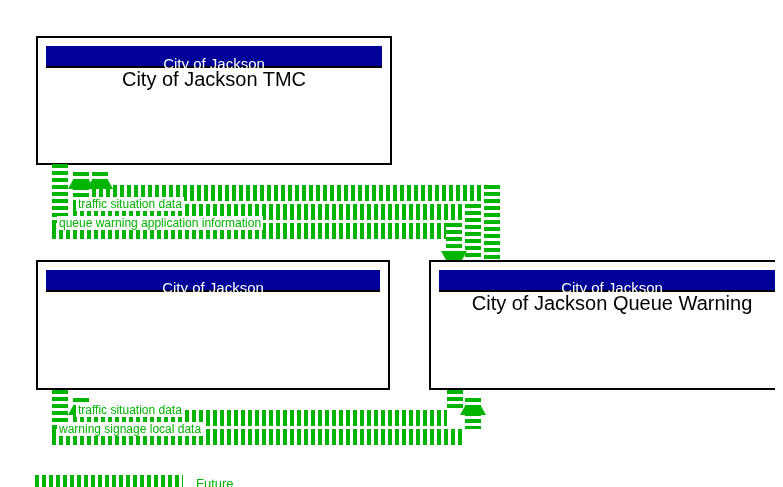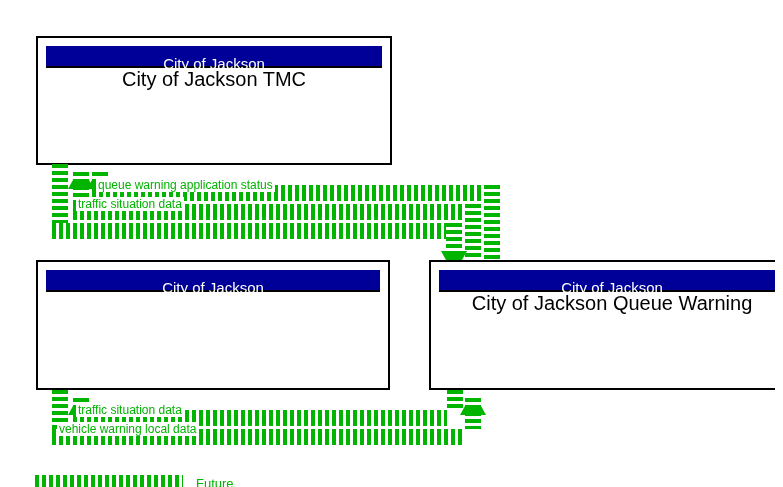--- a/index.html
+++ b/index.html
@@ -54,40 +54,40 @@
     <div class="ename">City of Jackson Queue Warning</div>
   </div>
 
   <div class="vline" style="left:36px; top:148px; height:59px;"></div>
   <div class="vline" style="left:57px; top:156px; height:32px;"></div>
   <div class="vline" style="left:76px; top:156px; height:13px;"></div>
   <div class="arrow-up" style="left:52px; top:148px;"></div>
   <div class="arrow-up" style="left:71px; top:148px;"></div>
 
   <div class="hline" style="left:76px; top:169px; width:392px;"></div>
-  <span class="flow-label" style="left:80px; top:162px;">queue warning application status</span>
   <div class="vline" style="left:468px; top:169px; height:75px;"></div>
 
   <div class="hline" style="left:57px; top:188px; width:392px;"></div>
   <span class="flow-label" style="left:60px; top:181px;">traffic situation data</span>
   <div class="vline" style="left:449px; top:188px; height:56px;"></div>
 
   <div class="hline" style="left:36px; top:207px; width:394px;"></div>
+  <span class="flow-label" style="left:41px; top:200px;">queue warning application information</span>
   <div class="vline" style="left:430px; top:207px; height:28px;"></div>
   <div class="arrow-down" style="left:425px; top:235px;"></div>
 
   <div class="vline" style="left:36px; top:374px; height:39px;"></div>
   <div class="vline" style="left:57px; top:382px; height:12px;"></div>
   <div class="arrow-up" style="left:52px; top:374px;"></div>
 
   <div class="hline" style="left:57px; top:394px; width:374px;"></div>
   <span class="flow-label" style="left:60px; top:387px;">traffic situation data</span>
   <div class="vline" style="left:431px; top:374px; height:20px;"></div>
 
   <div class="hline" style="left:36px; top:413px; width:413px;"></div>
-  <span class="flow-label" style="left:41px; top:406px;">vehicle warning local data</span>
+  <span class="flow-label" style="left:41px; top:406px;">warning signage local data</span>
   <div class="vline" style="left:449px; top:382px; height:31px;"></div>
   <div class="arrow-up" style="left:444px; top:374px;"></div>
 
   <div class="hline" style="left:19px; top:459px; width:148px;"></div>
   <span class="legend-label" style="left:172px; top:452px;">Future</span>
 
 </div>
 
 </body></html>

